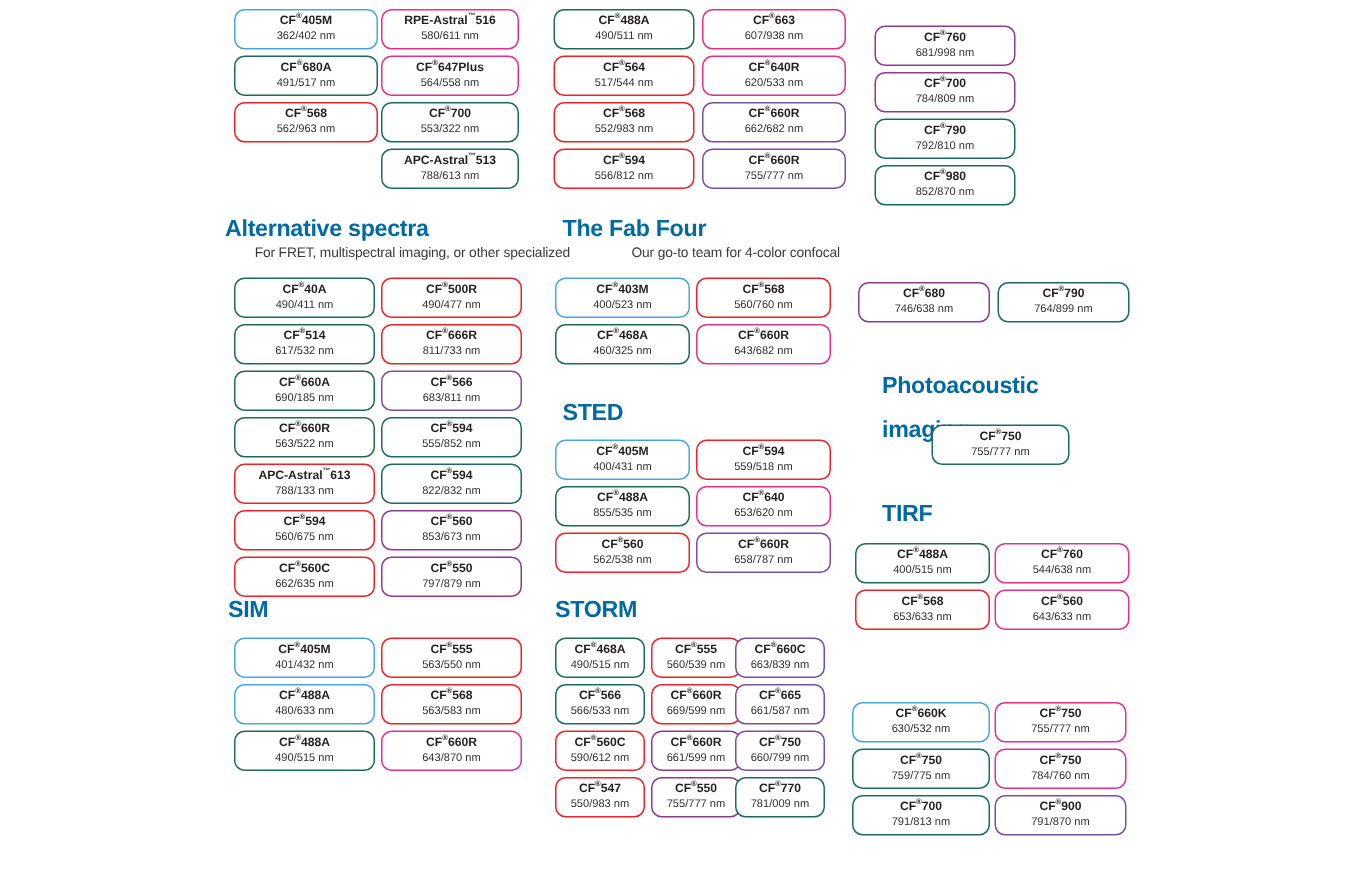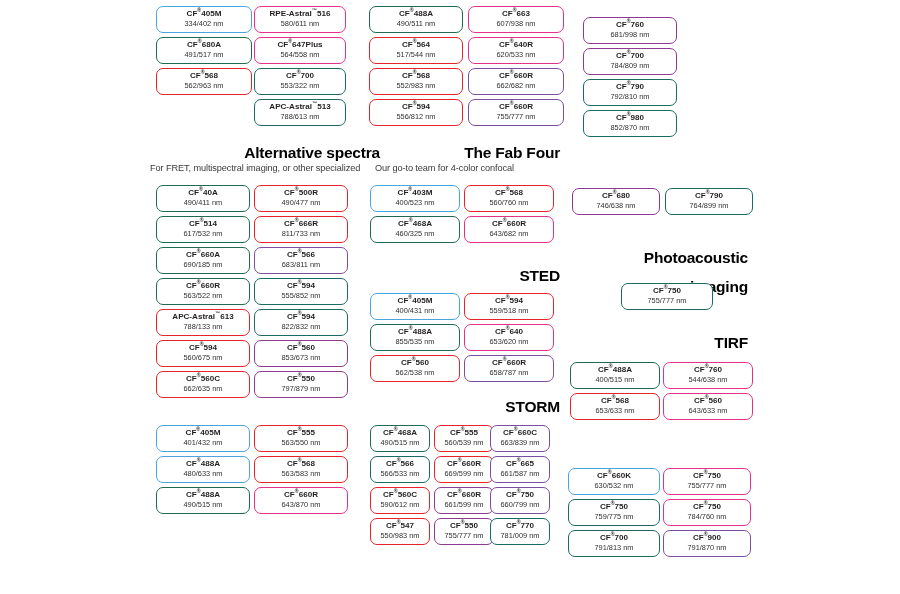--- a/index.html
+++ b/index.html
@@ -24,32 +24,32 @@
 
   
   .block {
     position: absolute;
   }
 
   
   .sect-title {
     font-size: 15.5px;
     font-weight: bold;
-    text-align: right;
+    text-align: left;
     line-height: 1.12;
-    color: #000000;
+    color: #0369a1;
     letter-spacing: -0.2px;
   }
   .sect-title.two-line {
     line-height: 1.1;
     margin-top: 12px;
   }
   .sect-sub {
     font-size: 9.2px;
-    text-align: left;
+    text-align: right;
     color: #3a3a3a;
     margin-top: 2px;
     letter-spacing: -0.1px;
   }
   .chip {
     box-sizing: border-box;
     border: 1.4px solid #777;
     border-radius: 7px;
     background: #fff;
     text-align: center;
@@ -91,21 +91,21 @@
   }
 </style>
 </head>
 <body>
 
 <div class="canvas">
 
   <div class="colgroup" style="left: 156px; top: 6px;">
       <div class="chip" style="border-color: rgb(73, 165, 222); width: 96px;">
         <div class="name">CF<sup>®</sup>405M</div>
-        <div class="wl">334/402 nm</div>
+        <div class="wl">362/402 nm</div>
       </div>
       <div class="chip" style="border-color: rgb(30, 107, 79); width: 96px;">
         <div class="name">CF<sup>®</sup>680A</div>
         <div class="wl">491/517 nm</div>
       </div>
       <div class="chip" style="border-color: rgb(232, 35, 42); width: 96px;">
         <div class="name">CF<sup>®</sup>568</div>
         <div class="wl">562/963 nm</div>
       </div>
     </div>
@@ -374,20 +374,23 @@
       <div class="chip" style="border-color: rgb(229, 48, 139); width: 88px;">
         <div class="name">CF<sup>®</sup>750</div>
         <div class="wl">784/760 nm</div>
       </div>
       <div class="chip" style="border-color: rgb(123, 78, 160); width: 88px;">
         <div class="name">CF<sup>®</sup>900</div>
         <div class="wl">791/870 nm</div>
       </div>
     </div>
 
+  <div class="block" style="left: 152px; top: 398px; width: 196px;">
+    <div class="sect-title">SIM</div>
+  </div>
   <div class="colgroup" style="left: 156px; top: 425px;">
       <div class="chip" style="border-color: rgb(73, 165, 222); width: 94px;">
         <div class="name">CF<sup>®</sup>405M</div>
         <div class="wl">401/432 nm</div>
       </div>
       <div class="chip" style="border-color: rgb(73, 165, 222); width: 94px;">
         <div class="name">CF<sup>®</sup>488A</div>
         <div class="wl">480/633 nm</div>
       </div>
       <div class="chip" style="border-color: rgb(30, 107, 79); width: 94px;">

